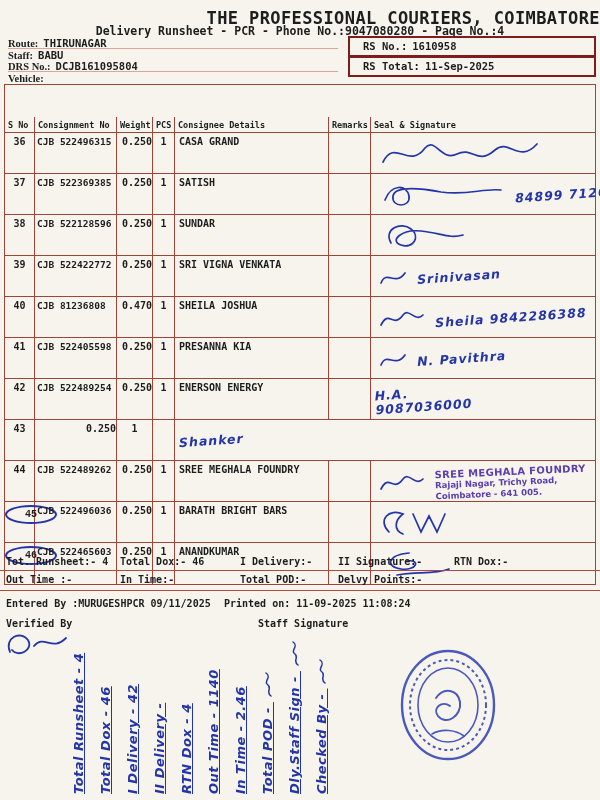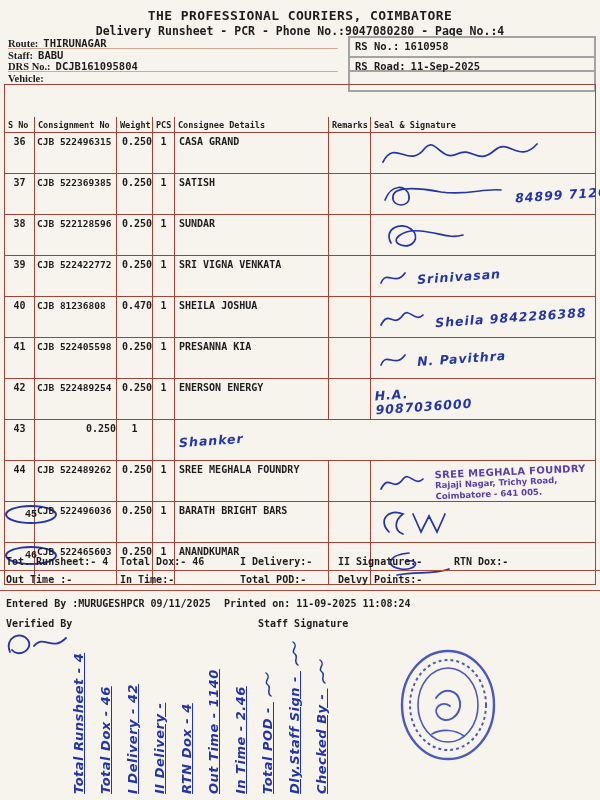--- a/index.html
+++ b/index.html
@@ -2,33 +2,33 @@
 <html><head>
 <meta charset="utf-8">
 <style>
   * { margin:0; padding:0; box-sizing:border-box; }
   html,body { background:#9a9a9a; }
   .page {
     position:relative; width:600px; height:800px; margin:0 auto;
     background:#f7f4ed; overflow:hidden;
     font-family:"DejaVu Sans Mono", monospace; color:#1d1d1d;
   }
-  .hdr1 { position:absolute; top:8px; left:0; width:100%; text-align:center;
-          font-weight:bold; font-size:13px; letter-spacing:.4px; }
+  .hdr1 { position:absolute; top:8px; left:0; width:100%; text-align:right;
+          font-weight:bold; font-size:17px; letter-spacing:.4px; }
   .hdr2 { position:absolute; top:24px; left:0; width:100%; text-align:center;
           font-weight:bold; font-size:11.5px; }
 
   .info-left { position:absolute; left:8px; top:38px; font-size:10.5px; font-weight:bold; }
   .irow { height:11px; line-height:11px; margin-bottom:0.5px; width:330px; }
   .irow.uline { border-bottom:1px solid rgba(176,74,60,.45); }
   .irow .lbl { margin-right:5px;font-family:Liberation Serif, serif; }
 
-  .rsbox { position:absolute; left:348px; width:248px; height:36px;
-           border:2px solid #a3a3a3; font-size:10.5px; font-weight:bold;
-           line-height:17px; padding-left:5px; background:transparent; }
+  .rsbox { position:absolute; left:348px; width:248px; height:21px;
+           border:2px solid #7f1d1d; font-size:10.5px; font-weight:bold;
+           line-height:17px; padding-left:13px; background:transparent; }
   .rsbox .lbl { margin-right:5px; }
 
   .tbl { position:absolute; left:4px; top:84px; width:592px;
          border:1px solid #a04438; }
   .grid7 { display:grid; grid-template-columns:30px 82px 36px 22px 154px 42px 1fr; }
   .thead { border-bottom:1px solid #a04438; font-size:8.5px; font-weight:bold;margin-top:32px; }
   .thead > div { padding:3px 2px 2px 3px; border-right:1px solid #a04438; }
   .thead > div:last-child { border-right:none; }
   .trow { height:41px; border-bottom:1px solid #a04438; font-size:10px; font-weight:bold; }
   .trow:last-child { border-bottom:none; }
@@ -99,21 +99,21 @@
     </div>
     <div class="irow">
       <span class="lbl">Vehicle:</span><span></span>
     </div>
   </div>
 
   <div class="rsbox" style="top:36px">
     <span class="lbl">RS No.:</span><span>1610958</span>
   </div>
   <div class="rsbox" style="top:56px">
-    <span class="lbl">RS Road:</span><span>11-Sep-2025</span>
+    <span class="lbl">RS Total:</span><span>11-Sep-2025</span>
   </div>
 
   <div class="tbl">
     <div class="thead grid7">
       <div>S No</div>
       <div>Consignment No</div>
       <div>Weight</div>
       <div>PCS</div>
       <div>Consignee Details</div>
       <div>Remarks</div>

